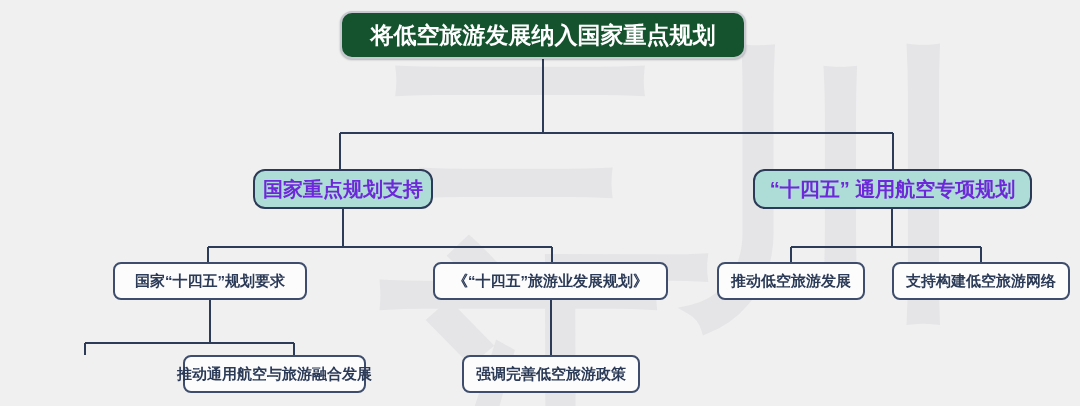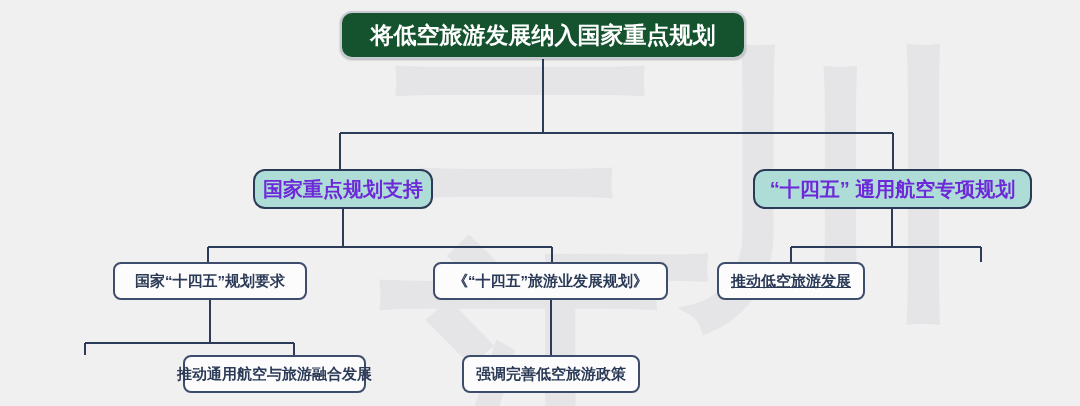--- a/index.html
+++ b/index.html
@@ -64,18 +64,19 @@
              M551,300 V355" fill="none" stroke="#2c3c58" stroke-width="2"></path>
   </svg>
 
   <div class="node node-root" style="left:340px;top:11px;width:406px;height:48px;">将低空旅游发展纳入国家重点规划</div>
 
   <div class="node node-teal" style="left:253px;top:169px;width:180px;height:40px;">国家重点规划支持</div>
   <div class="node node-plain" style="left:113px;top:262px;width:194px;height:38px;">国家“十四五”规划要求</div>
 
   <div class="node node-teal" style="left:753px;top:169px;width:279px;height:40px;">“十四五” 通用航空专项规划</div>
   <div class="node node-plain" style="left:433px;top:262px;width:235px;height:38px;">《“十四五”旅游业发展规划》</div>
-  <div class="node node-plain" style="left:717px;top:262px;width:148px;height:38px;text-decoration:underline;">推动低空旅游发展</div>
+  <div class="node node-plain" style="left:717px;top:262px;width:148px;height:38px;">推动低空旅游发展</div>
+  <div class="node node-plain" style="left:892px;top:262px;width:178px;height:38px;">支持构建低空旅游网络</div>
 
   <div class="node node-plain" style="left:183px;top:355px;width:183px;height:38px;">推动通用航空与旅游融合发展</div>
   <div class="node node-plain" style="left:462px;top:355px;width:178px;height:38px;">强调完善低空旅游政策</div>
 
 </div>
 
 </body></html>

